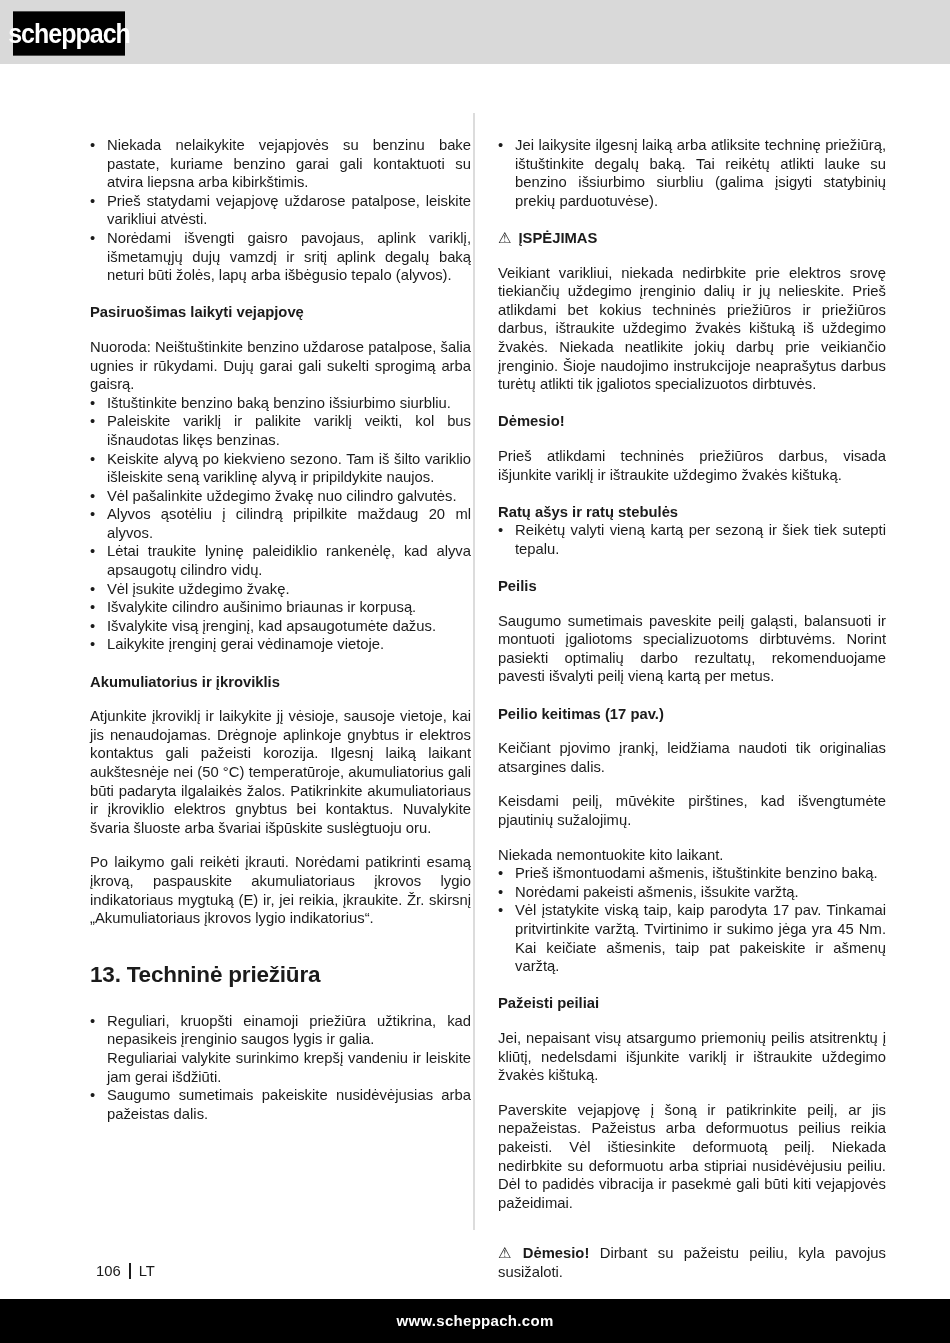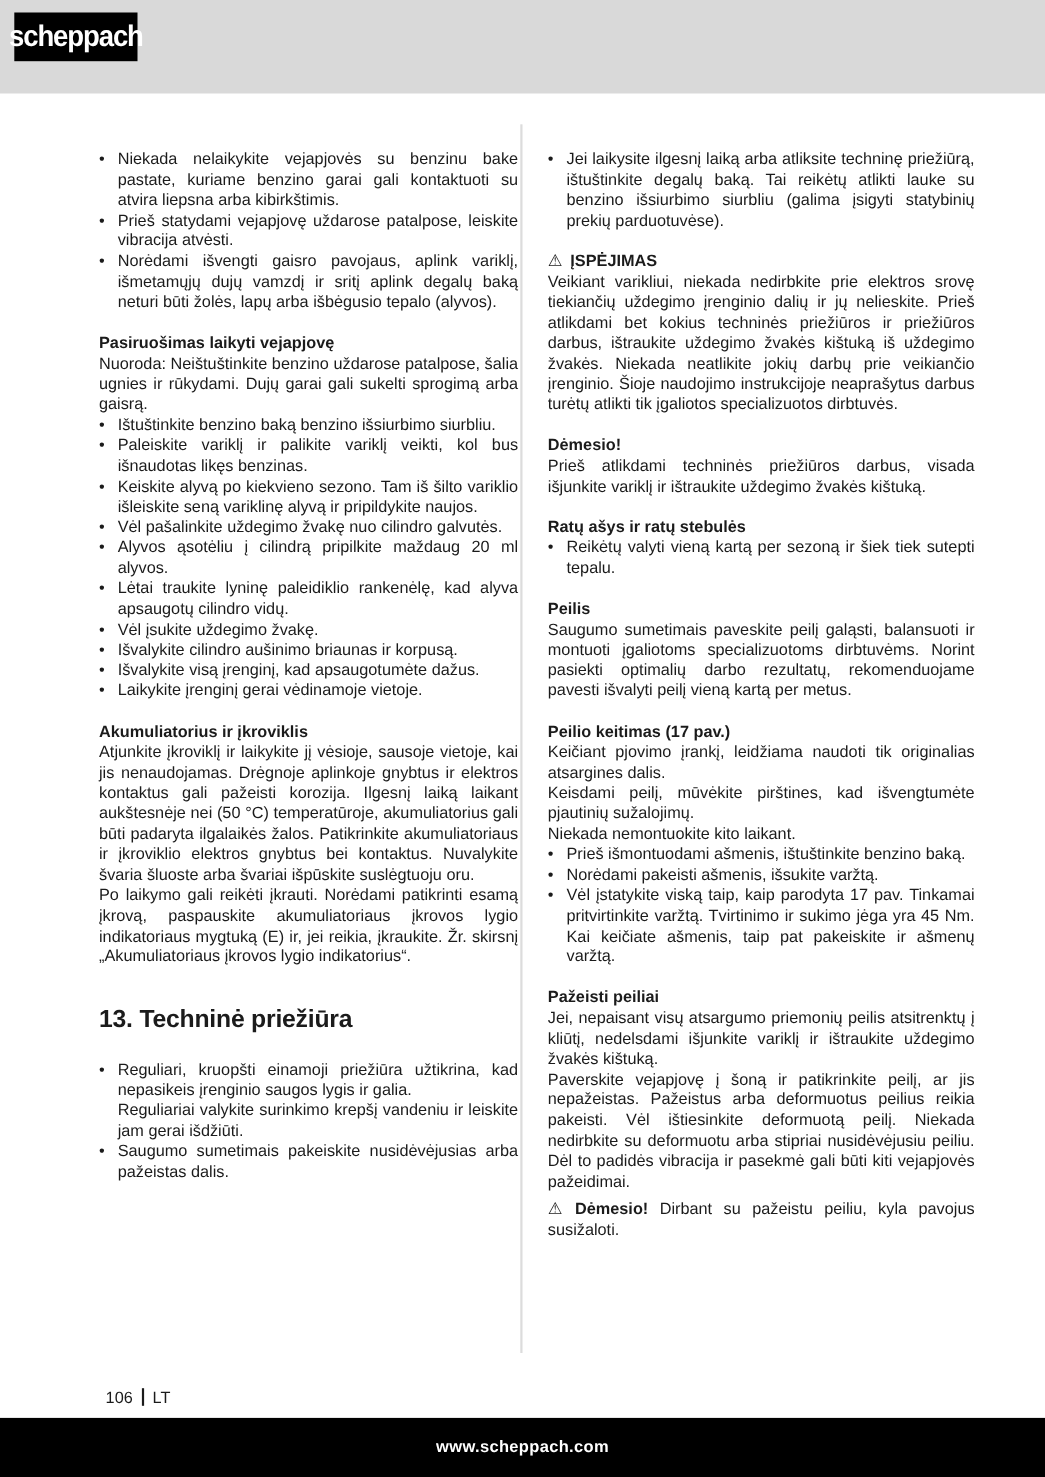--- a/index.html
+++ b/index.html
@@ -2,52 +2,52 @@
 <html lang="lt"><head>
 <meta charset="utf-8">
 <style>
   * { margin:0; padding:0; box-sizing:border-box; }
   html,body { background:#ffffff; }
   .page {
     position:relative; width:950px; height:1343px; background:#ffffff; overflow:hidden;
     font-family:"Liberation Sans","DejaVu Sans",sans-serif; color:#1b1b1b;
     font-size:14.8px; line-height:18.6px;
   }
-  .topbar { position:absolute; left:0; top:0; width:950px; height:85px; background:#d9d9d9; }
+  .topbar { position:absolute; left:0; top:0; width:950px; height:64px; background:#d9d9d9; }
   .logo {
     position:absolute; left:13px; top:13px; width:112px; height:41px; background:#000000;
     color:#ffffff; display:flex; align-items:center; justify-content:center;
     font-weight:bold; font-size:25px; letter-spacing:-1px;
     transform:scaleY(1.08);
   }
   .content { position:absolute; left:90px; top:136px; width:796px; display:flex; }
   .col { display:block; }
   .col-left  { width:381px; }
   .col-right { width:388px; margin-left:27px; }
   .divider { position:absolute; left:473px; top:113px; width:2px; height:1117px; background:#dcdcdc; }
 
-  .p { text-align:justify; }
+  .p { text-align:justify;margin-top:16px; }
   .h { font-weight:bold; margin-top:18.6px; }
   .h1 { font-weight:bold; font-size:22.5px; line-height:26px; margin-top:34px; margin-bottom:24px; letter-spacing:-0.2px; }
   .list { margin:0; }
   .li { display:flex; }
   .dot { width:17px; flex:none; }
   .li .dot::before { content:"\2022"; }
   .li.cont .dot::before { content:""; }
   .litext { flex:1; text-align:justify; }
   .iconh { display:flex; align-items:baseline; }
   .warnicon { font-weight:normal; margin-right:7px; font-size:15px; }
-  .warnp { margin-top:7px; }
+  .warnp { margin-top:32px; }
   .warnp .warnicon { margin-right:5px; }
   .lead { font-weight:bold; }
 
   .pagenum { position:absolute; left:96px; top:1262px; font-size:14.8px; color:#1b1b1b; }
   .pagenum .sep { display:inline-block; width:2px; height:16px; background:#1b1b1b; margin:0 8px; vertical-align:-3px; }
   .bottombar {
-    position:absolute; left:0; bottom:0; width:950px; height:54px; background:#000000;
+    position:absolute; left:0; bottom:0; width:950px; height:44px; background:#000000;
     color:#ffffff; display:flex; align-items:center; justify-content:center;
     font-weight:bold; font-size:15px; letter-spacing:0.3px;
   }
 </style>
 </head>
 <body>
 
 <div class="page">
   <div class="topbar">
     <div class="logo">scheppach</div>
@@ -57,21 +57,21 @@
 
   <div class="content">
     <div class="col col-left" id="col-left">
         <div class="list">
           <div class="li">
             <span class="dot"></span>
             <span class="litext">Niekada nelaikykite vejapjovės su benzinu bake pastate, kuriame benzino garai gali kontaktuoti su atvira liepsna arba kibirkštimis.</span>
           </div>
           <div class="li">
             <span class="dot"></span>
-            <span class="litext">Prieš statydami vejapjovę uždarose patalpose, leiskite vibracija atvėsti.</span>
+            <span class="litext">Prieš statydami vejapjovę uždarose patalpose, leiskite varikliui atvėsti.</span>
           </div>
           <div class="li">
             <span class="dot"></span>
             <span class="litext">Norėdami išvengti gaisro pavojaus, aplink variklį, išmetamųjų dujų vamzdį ir sritį aplink degalų baką neturi būti žolės, lapų arba išbėgusio tepalo (alyvos).</span>
           </div>
         </div>
         <div class="h">Pasiruošimas laikyti vejapjovę</div>
         <p class="p">Nuoroda: Neištuštinkite benzino uždarose patalpose, šalia ugnies ir rūkydami. Dujų garai gali sukelti sprogimą arba gaisrą.</p>
         <div class="list">
           <div class="li">

